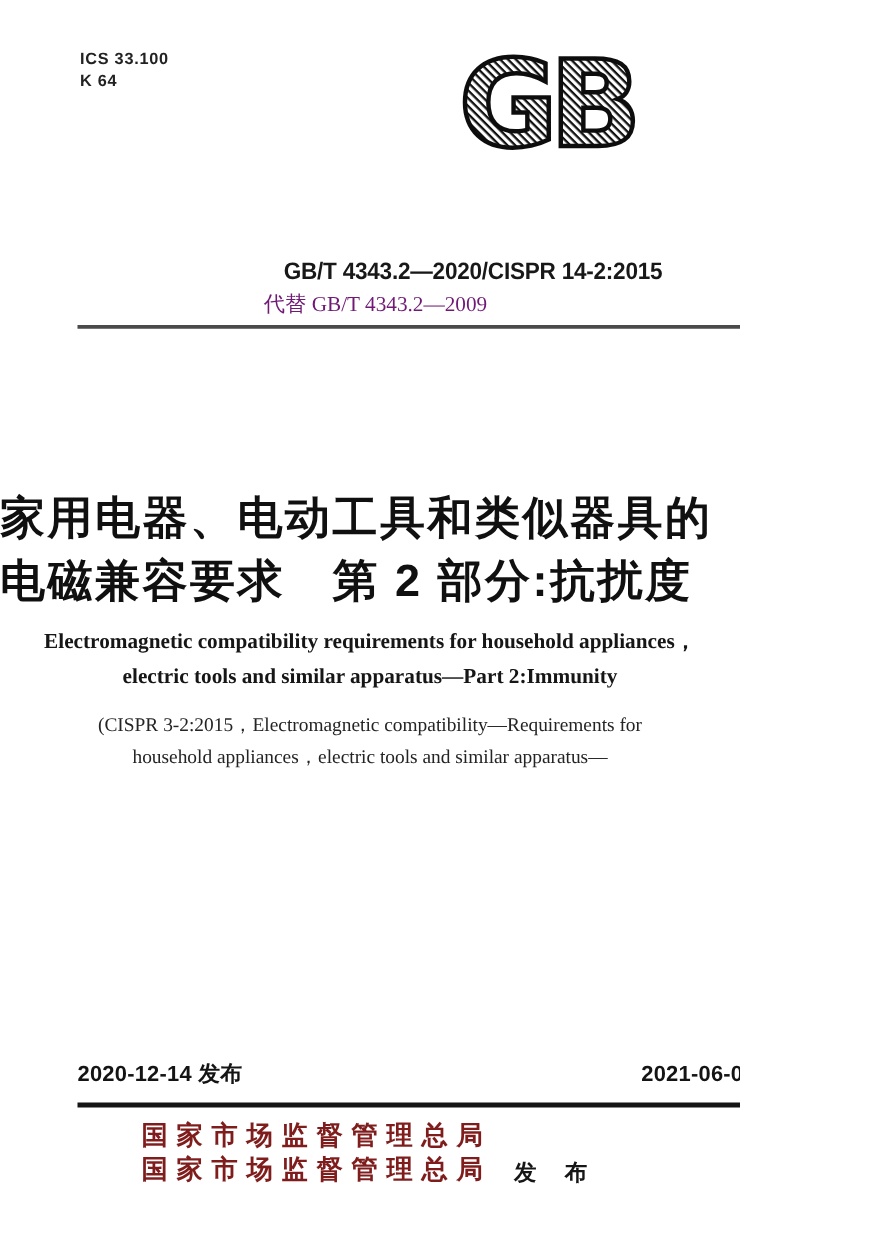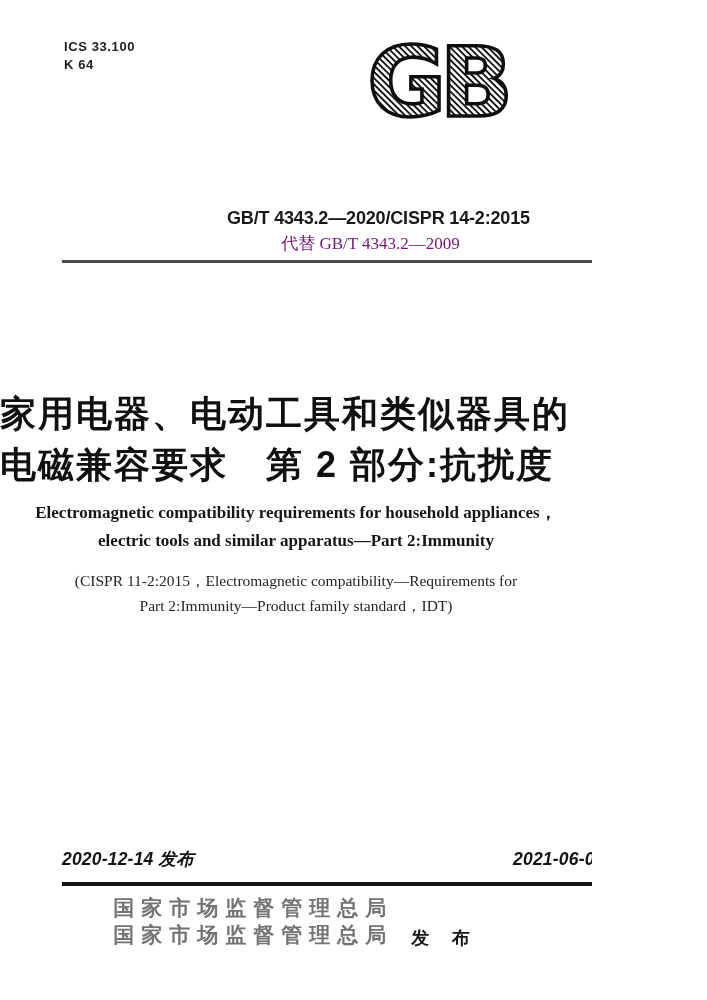--- a/index.html
+++ b/index.html
@@ -54,21 +54,21 @@
     text-justify: inter-character;
     color: #141414;
     white-space: normal;
   }
 
   
   .std-block {
     position: absolute;
     top: 207px;
     right: 62px;
-    text-align: center;
+    text-align: left;
   }
   .std-number {
     font-family: "Liberation Sans", sans-serif;
     font-weight: bold;
     font-size: 19px;
     letter-spacing: -0.2px;
     color: #181818;
     transform: scaleX(0.95);
     transform-origin: right center;
   }
@@ -139,41 +139,40 @@
     display: flex;
     justify-content: space-between;
     align-items: baseline;
     font-family: "Liberation Sans", sans-serif;
     font-weight: bold;
     font-size: 17.5px;
     letter-spacing: 0.2px;
     color: #141414;
     padding-bottom: 11px;
     border-bottom: 4px solid #151515;
-    font-style: italic;
   }
 
   
   .issuer-row {
     position: absolute;
     top: 893px;
     left: 0;
     width: 100%;
     display: flex;
     justify-content: center;
     align-items: center;
     gap: 18px;
   }
   .issuer-lines {
     font-family: "Liberation Serif", serif;
     font-weight: bold;
     font-size: 21px;
     letter-spacing: 7px;
     line-height: 1.24;
-    color: #737373;
+    color: #7f1d1d;
     text-align: justify;
   }
   .publish-label {
     font-family: "Liberation Serif", serif;
     font-weight: bold;
     font-size: 18px;
     letter-spacing: 9px;
     color: #161616;
     white-space: nowrap;
     margin-top: 33px;
@@ -211,22 +210,22 @@
     <div>家用电器、电动工具和类似器具的</div>
     <div>电磁兼容要求　第 2 部分:抗扰度</div>
   </div>
 
   <div class="title-en">
     <div>Electromagnetic compatibility requirements for household appliances，</div>
     <div>electric tools and similar apparatus—Part 2:Immunity</div>
   </div>
 
   <div class="source-note">
-    <div>(CISPR 11-2:2015，Electromagnetic compatibility—Requirements for</div>
-    <div>Part 2:Immunity—Product family standard，IDT)</div>
+    <div>(CISPR 3-2:2015，Electromagnetic compatibility—Requirements for</div>
+    <div>household appliances，electric tools and similar apparatus—</div>
   </div>
 
   <div class="dates-row">
     <div>2020-12-14 发布</div>
     <div>2021-06-01 实施</div>
   </div>
 
   <div class="issuer-row">
     <div class="issuer-lines">
       <div>国家市场监督管理总局</div>

